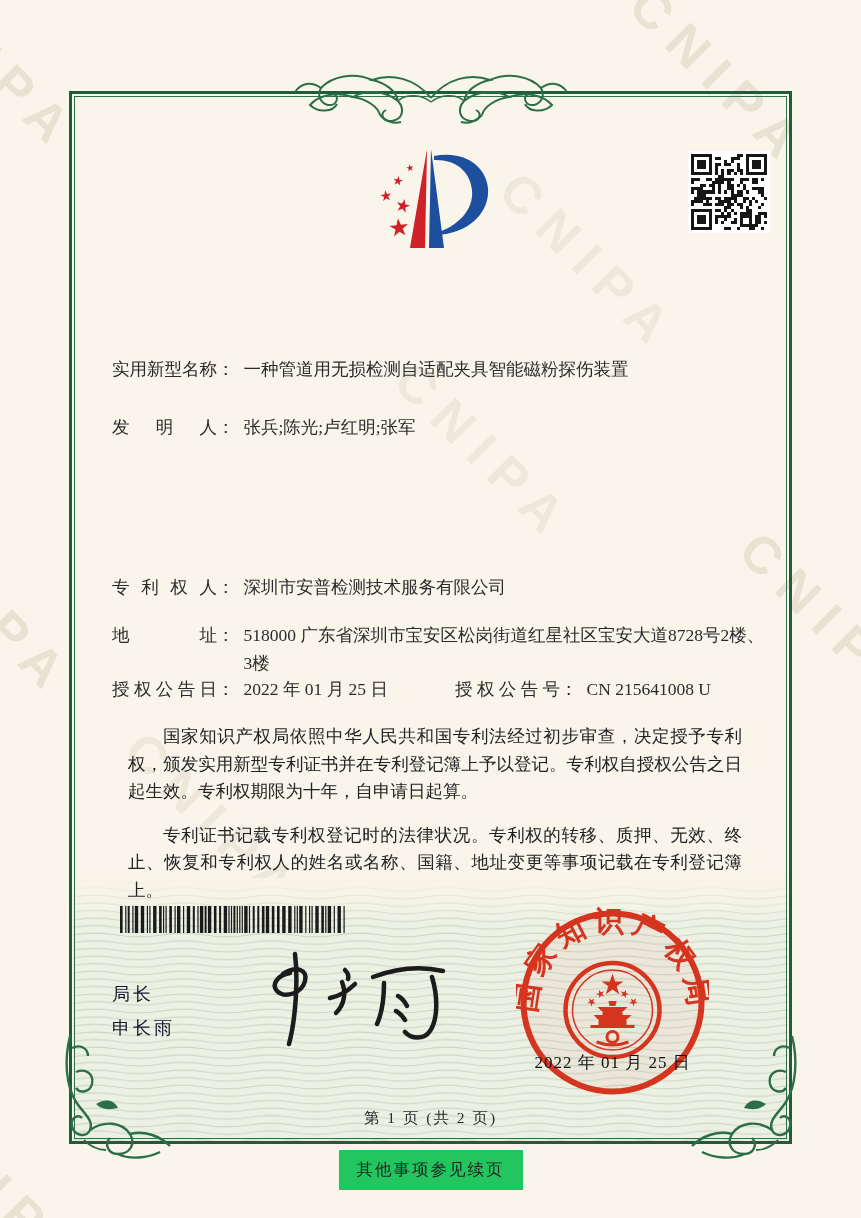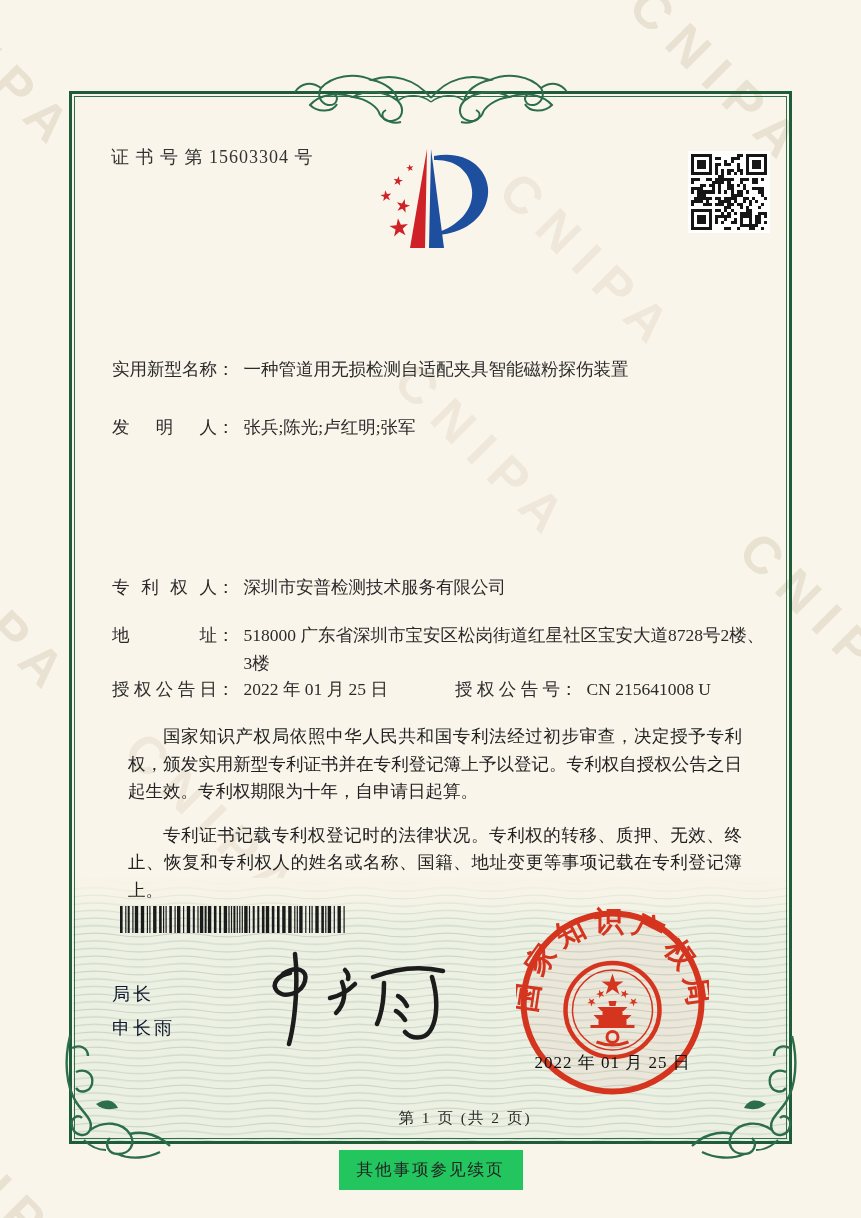--- a/index.html
+++ b/index.html
@@ -36,21 +36,21 @@
              line-height:27.5px;color:#222;}
   .body-text p{margin:16px;text-indent:2em;text-align:justify;}
   
   .barcode{position:absolute;left:120px;top:906px;width:226px;height:27px;z-index:10;}
   .director{position:absolute;left:112px;top:977px;z-index:10;font-family:"Liberation Sans","DejaVu Sans",sans-serif;
             font-weight:normal;font-size:18px;letter-spacing:3px;color:#0f172a;line-height:34px;}
   .signature{position:absolute;left:245px;top:946px;z-index:10;}
   .seal{position:absolute;left:516px;top:906px;z-index:10;}
   .seal-date{position:absolute;left:516px;top:1051px;width:193px;z-index:11;text-align:center;
              font-size:17px;letter-spacing:1px;color:#111;}
-  .page-info{position:absolute;left:69px;width:792px;top:1108px;z-index:10;text-align:center;
+  .page-info{position:absolute;left:69px;width:723px;top:1108px;z-index:10;text-align:center;
              font-size:15.5px;letter-spacing:2px;color:#2b2b2b;}
   .note-box{position:absolute;left:50%;transform:translateX(-50%);top:1150px;z-index:10;
             background:#22c55e;padding:9px 18px;font-size:16.5px;letter-spacing:2px;color:#222;}
   
   .orn{position:absolute;z-index:6;pointer-events:none;}
   .orn.top{left:293px;top:68px;}
   .orn.bl{left:60px;top:1032px;}
   .orn.br{left:690px;top:1032px;transform:scaleX(-1);}
 </style>
 </head>
@@ -78,21 +78,20 @@
           <stop offset="1" stop-color="#f8f4e8" stop-opacity="0"></stop>
         </linearGradient>
       </defs>
       <rect width="715" height="263" fill="url(#wv)"></rect>
       <rect width="715" height="46" fill="url(#fadeTop)"></rect>
     </svg>
   </div>
 
   <div class="frame"></div>
 
-  <div class="cert-no">证 书 号 第 15603304 号</div>
 
   <svg class="logo" width="140" height="112" viewBox="0 0 140 112">
     <defs>
       <polygon id="star10" points="0,-10 2.25,-3.09 9.51,-3.09 3.63,1.18 5.88,8.09 0,3.82 -5.88,8.09 -3.63,1.18 -9.51,-3.09 -2.25,-3.09"></polygon>
     </defs>
     <path d="M65,5 L48,104 L63,104 Z" fill="#cf2128"></path>
     <path d="M69,5 L67,104 L82,104 Z" fill="#1d4f9e"></path>
     <path d="M72,12 C102,6 124,22 126,44 C128,68 108,86 84,90 C79,91 76,90 74,89 C96,82 112,66 110,46 C108,26 92,15 72,16 Z" fill="#1d4f9e"></path>
     <g fill="#cf2128">
       <use href="#star10" transform="translate(48,24) scale(0.38) rotate(-12)"></use>

